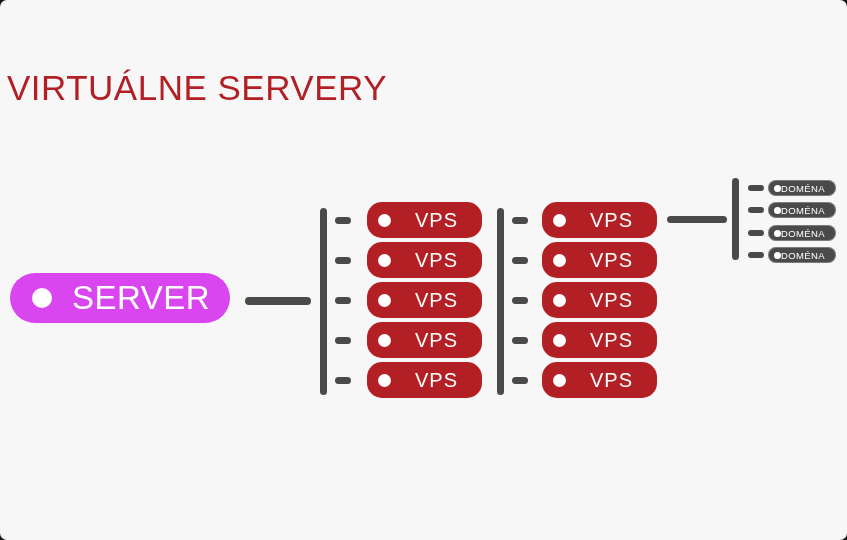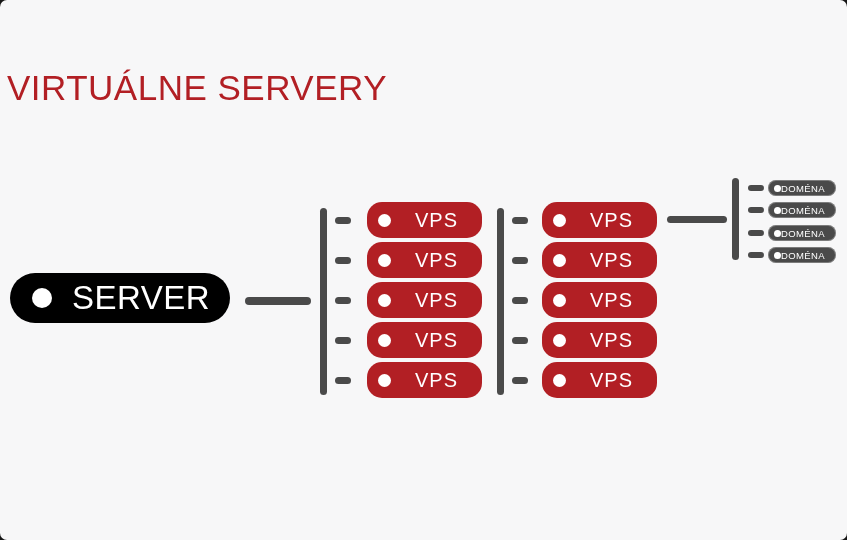--- a/index.html
+++ b/index.html
@@ -42,21 +42,21 @@
   .c1 { left: 245px; top: 297px; width: 66px; height: 8px; }
   .c2 { left: 667px; top: 216px; width: 60px; height: 7px; }
   .bar-col1 { left: 320px; top: 208px; height: 187px; }
   .bar-col2 { left: 497px; top: 208px; height: 187px; }
   .bar-dom  { left: 732px; top: 178px; height: 82px; }
   .server-node {
     position: absolute;
     left: 10px; top: 273px;
     width: 220px; height: 50px;
     border-radius: 25px;
-    background: #000000;
+    background: #d946ef;
     color: #ffffff;
     display: flex; align-items: center;
   }
   .server-node .dot { width: 20px; height: 20px; margin-left: 22px; }
   .server-node .label {
     flex: 1; text-align: center;
     font-size: 33px; letter-spacing: 0.5px;
   }
   .row {
     position: absolute;

